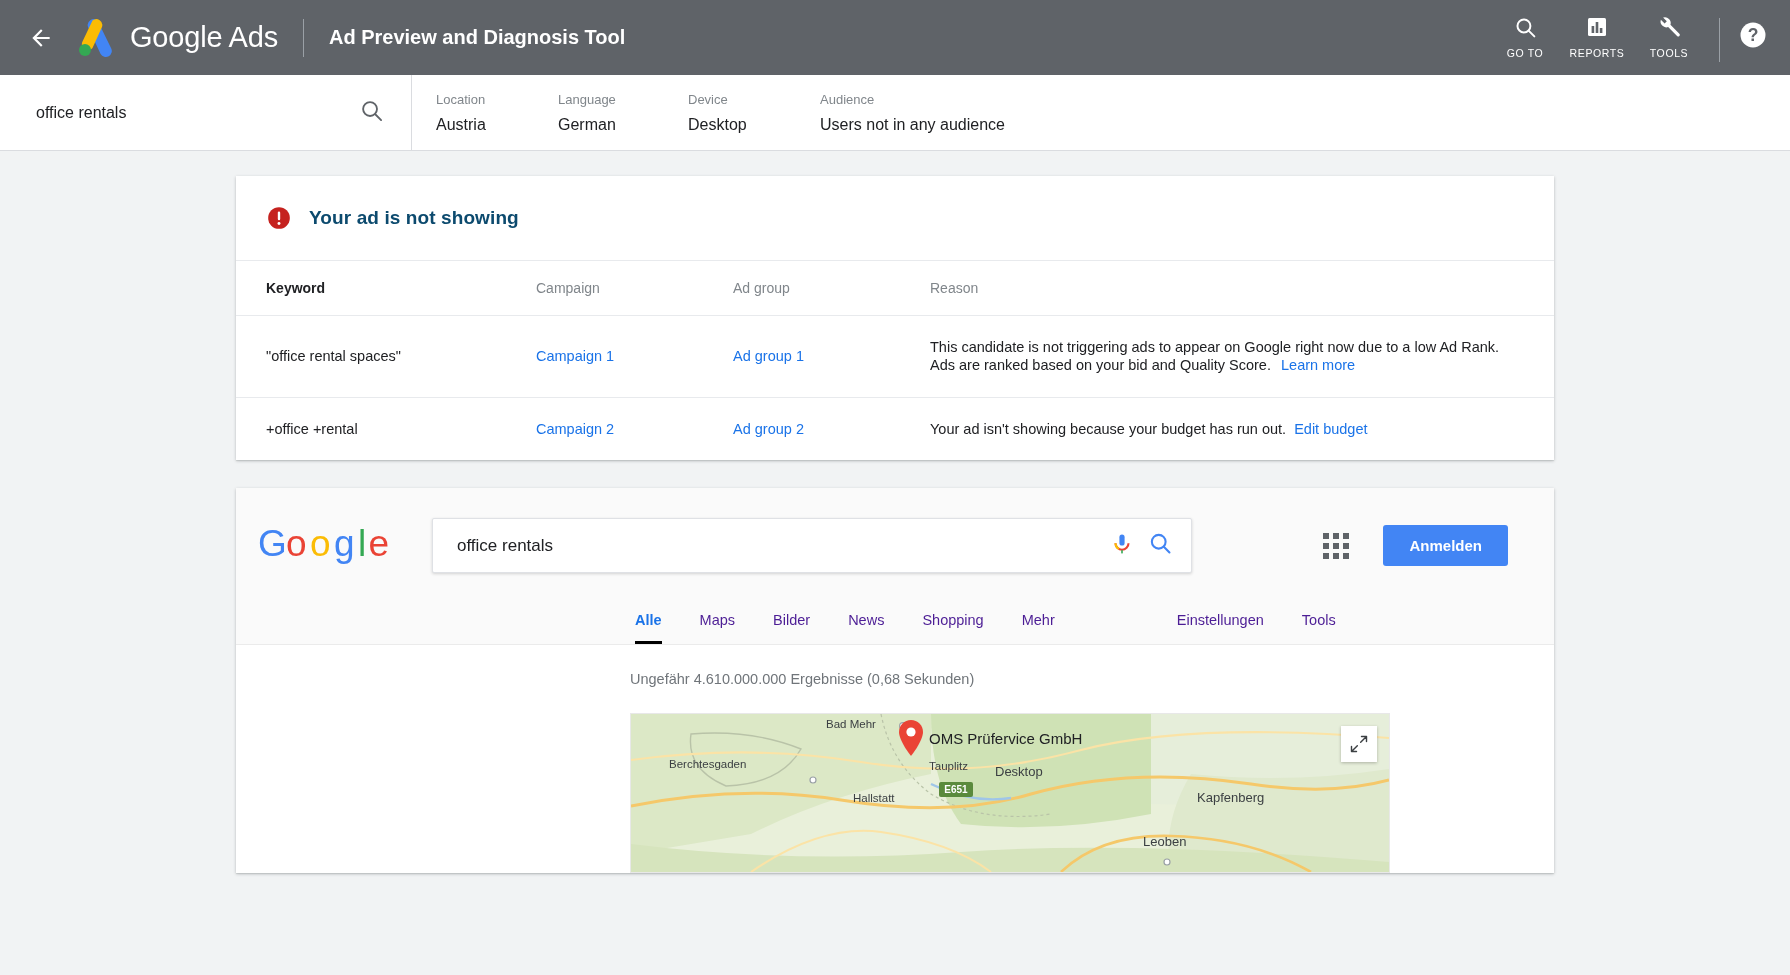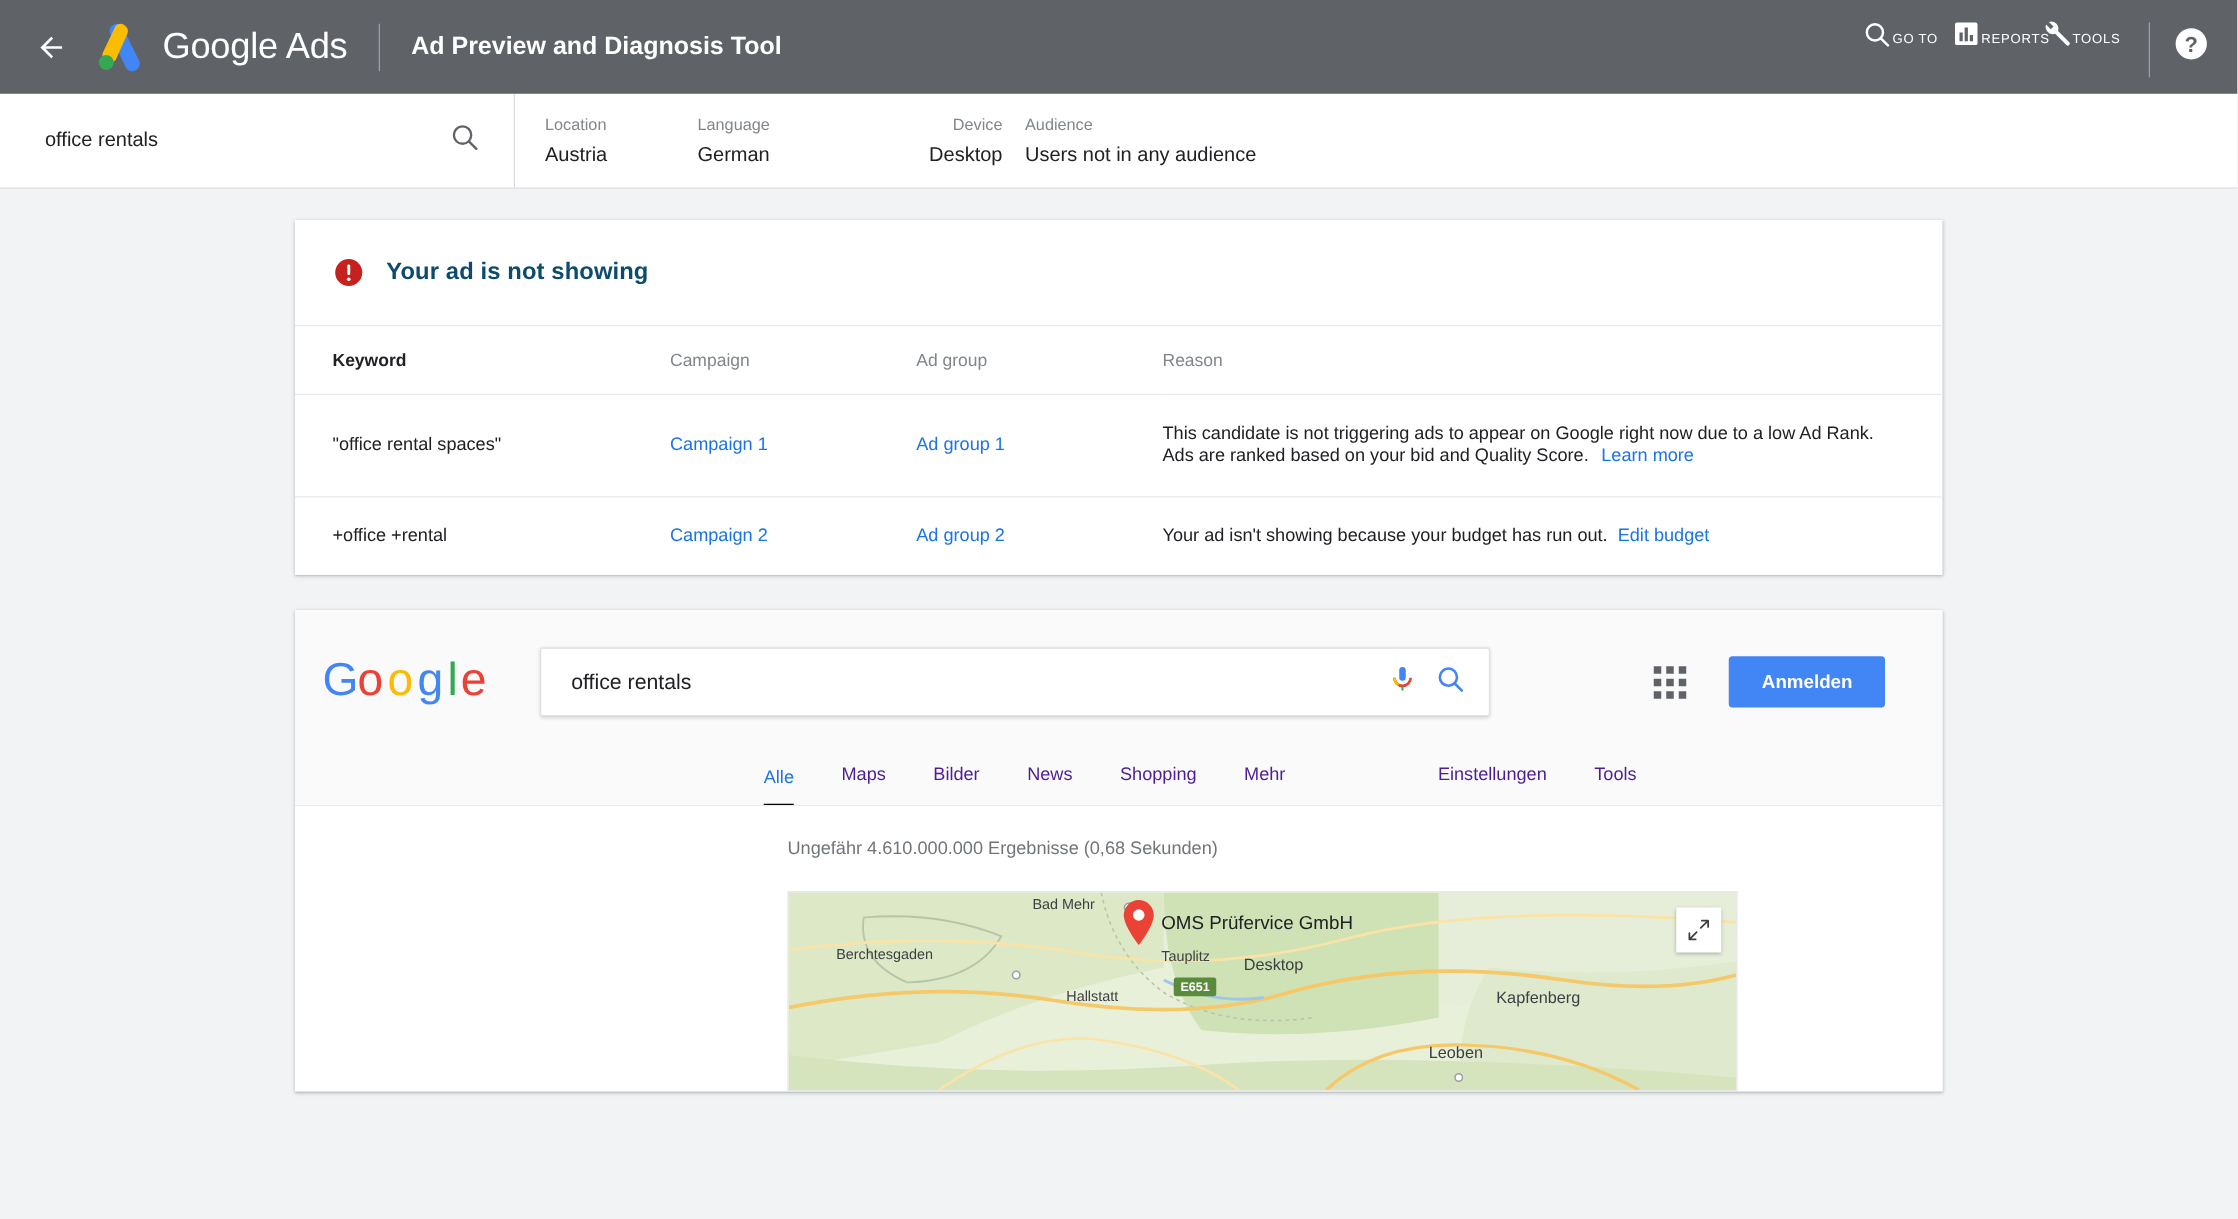--- a/index.html
+++ b/index.html
@@ -58,20 +58,21 @@
   .appbar-spacer { flex: 1 1 auto; }
   .appbar-actions {
     display: flex;
     align-items: flex-start;
     height: 100%;
     padding-top: 14px;
   }
   .abtn {
     width: 72px;
     display: flex;
+    flex-direction: column;
     align-items: center;
     cursor: pointer;
     text-decoration: none;
     color: #fff;
   }
   .abtn .ic { height: 26px; display: flex; align-items: center; justify-content: center; }
   .abtn .lbl {
     font-size: 10.5px;
     letter-spacing: 0.6px;
     margin-top: 7px;
@@ -137,21 +138,21 @@
     margin-bottom: 9px;
     white-space: nowrap;
   }
   .filter-item .fv {
     font-size: 16px;
     color: #202124;
     white-space: nowrap;
   }
   .fi-location { width: 122px; }
   .fi-language { width: 130px; }
-  .fi-device   { width: 132px; align-items: flex-end; }
+  .fi-device   { width: 132px; }
   .fi-audience { width: auto; }
 
   
   .content {
     padding: 25px 0 0 0;
     height: calc(975px - 75px - 76px);
     overflow: hidden;
   }
   .card {
     background: #ffffff;
@@ -304,22 +305,23 @@
     font-size: 14.5px;
     color: #4c1d95;
     padding: 0 0 13px 0;
     margin-right: 38px;
     cursor: pointer;
     white-space: nowrap;
     border-bottom: 3px solid transparent;
   }
   .stab.active {
     color: #1a73e8;
-    border-bottom: 1px solid #000000;
-    font-weight: normal;
+    border-bottom: 3px solid #000000;
+    font-weight: bold;
+    margin-left: 24px;
   }
   .stab.pushed { margin-left: 84px; }
   .serp-body { background: #fff; padding: 26px 0 0 394px; }
   .result-count {
     font-size: 14.5px;
     color: #70757a;
     margin-bottom: 26px;
   }
   .map-wrap {
     width: 760px;

